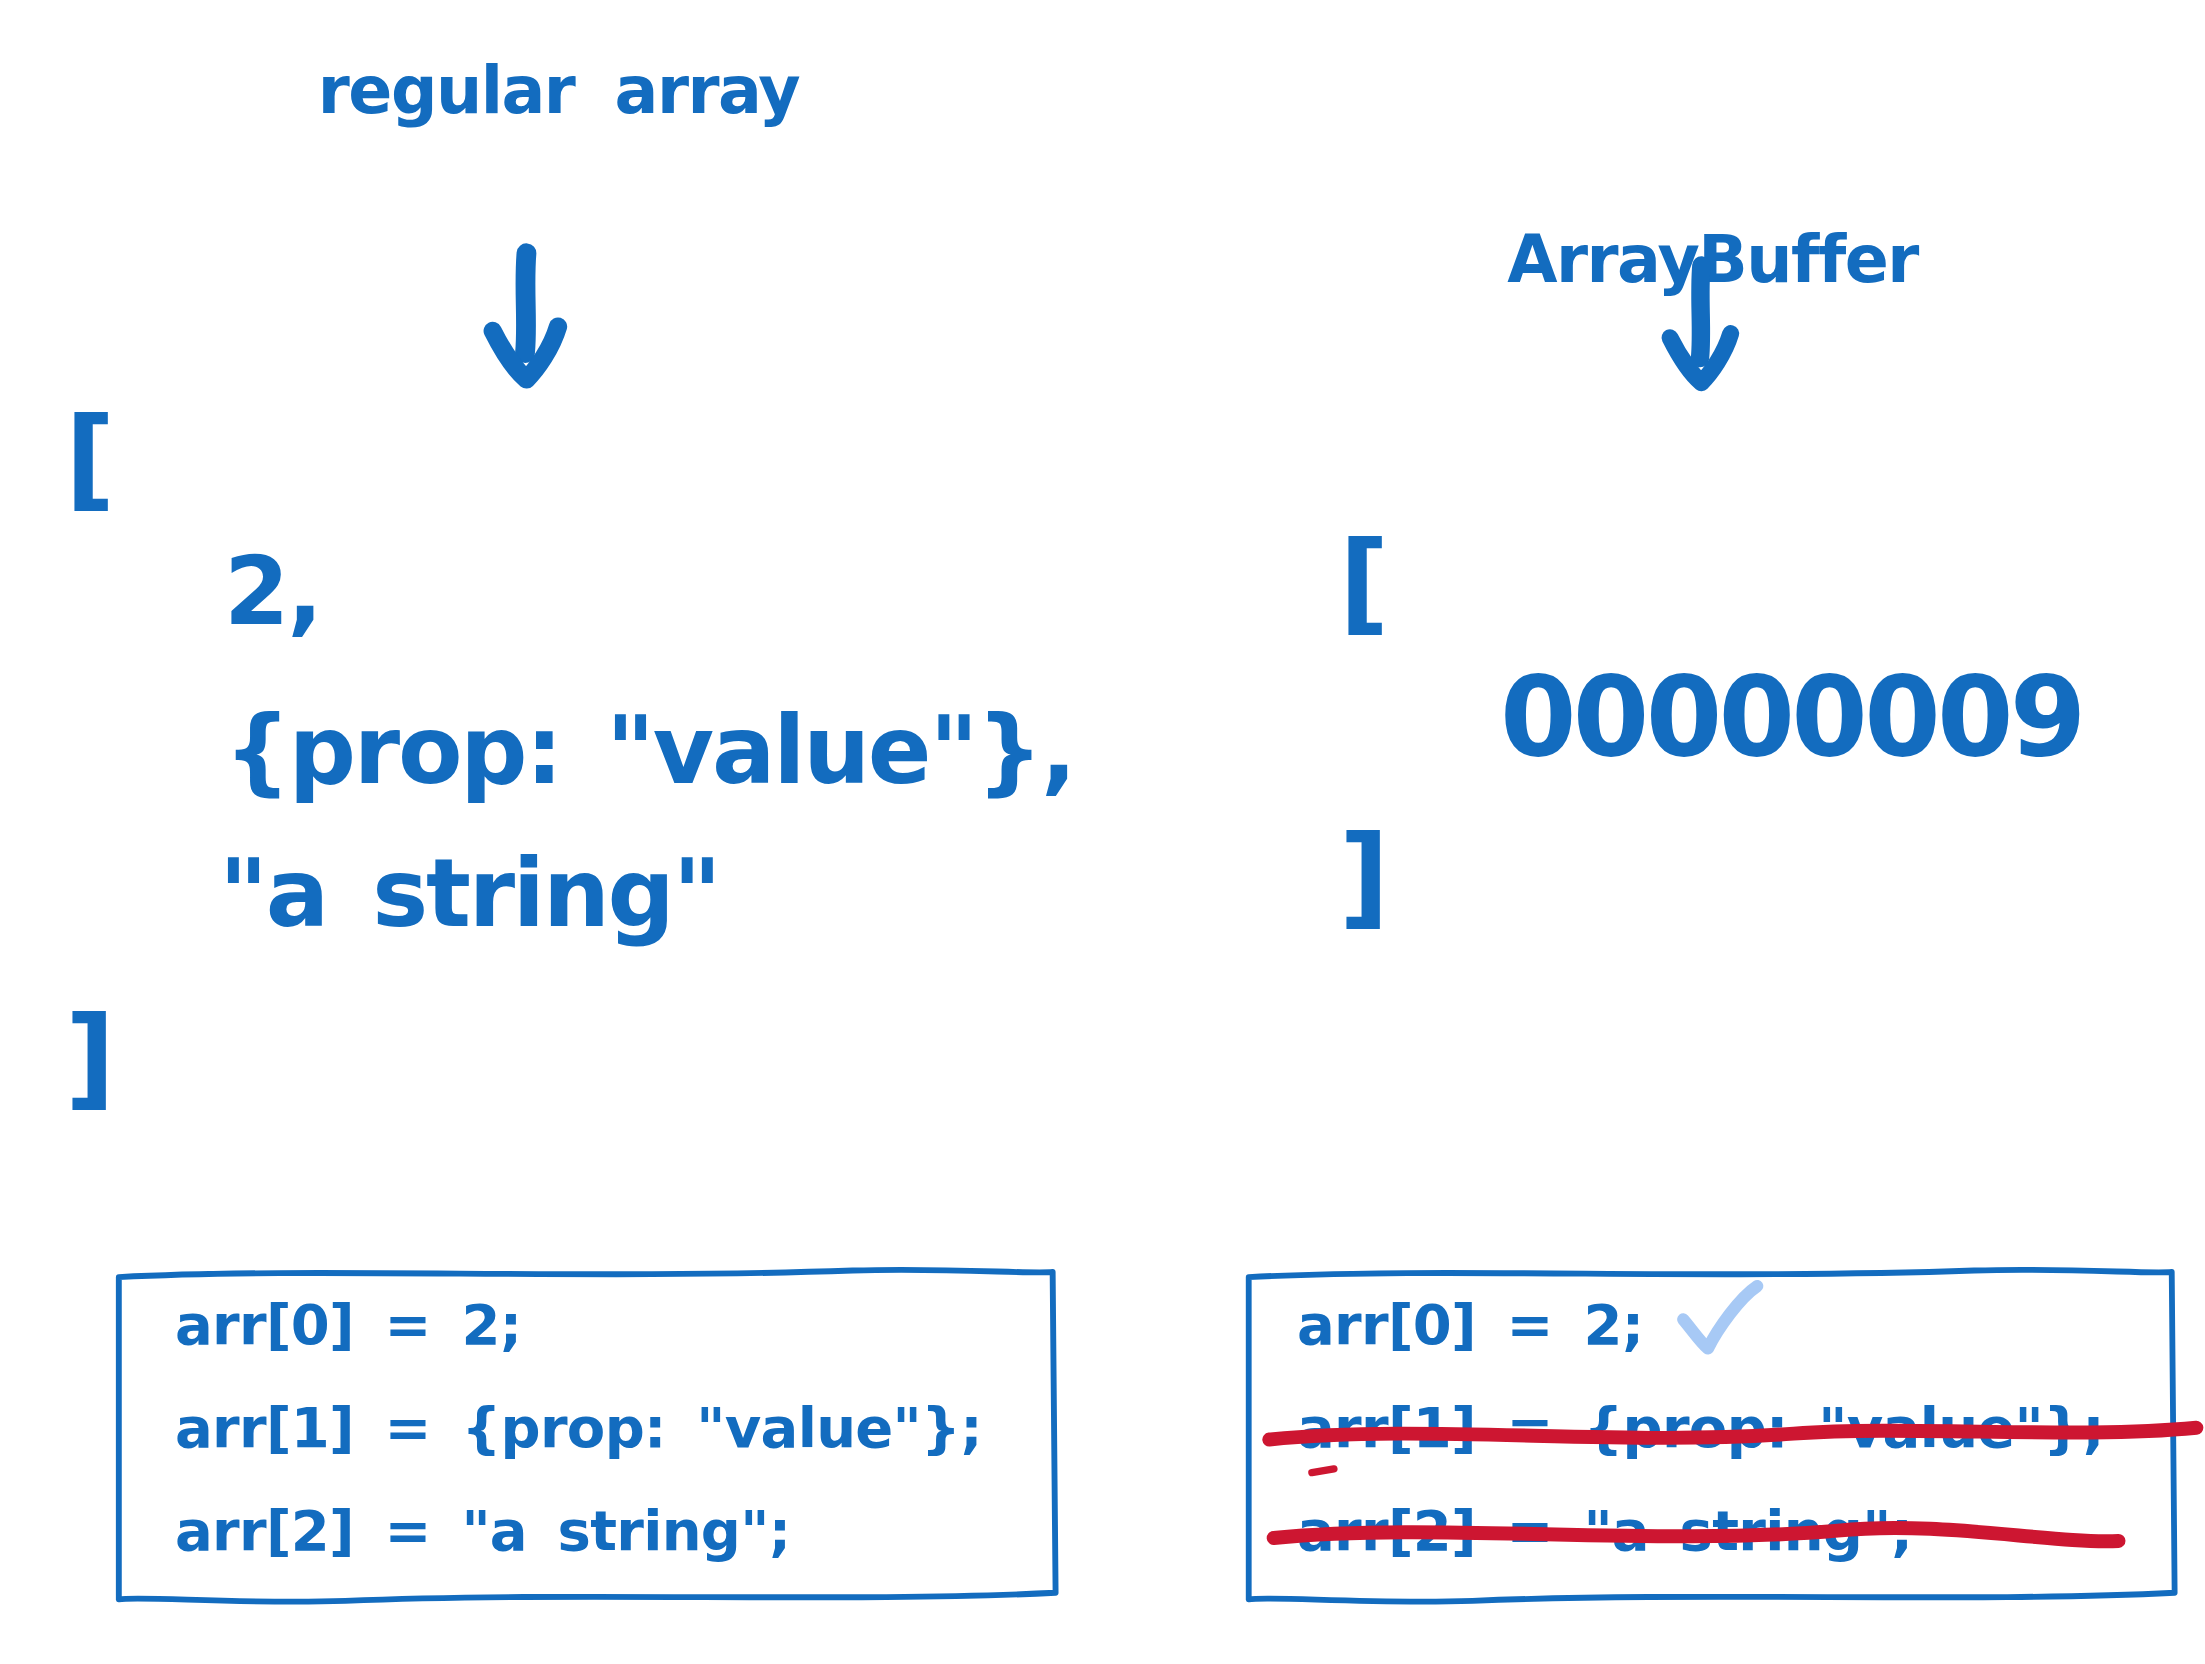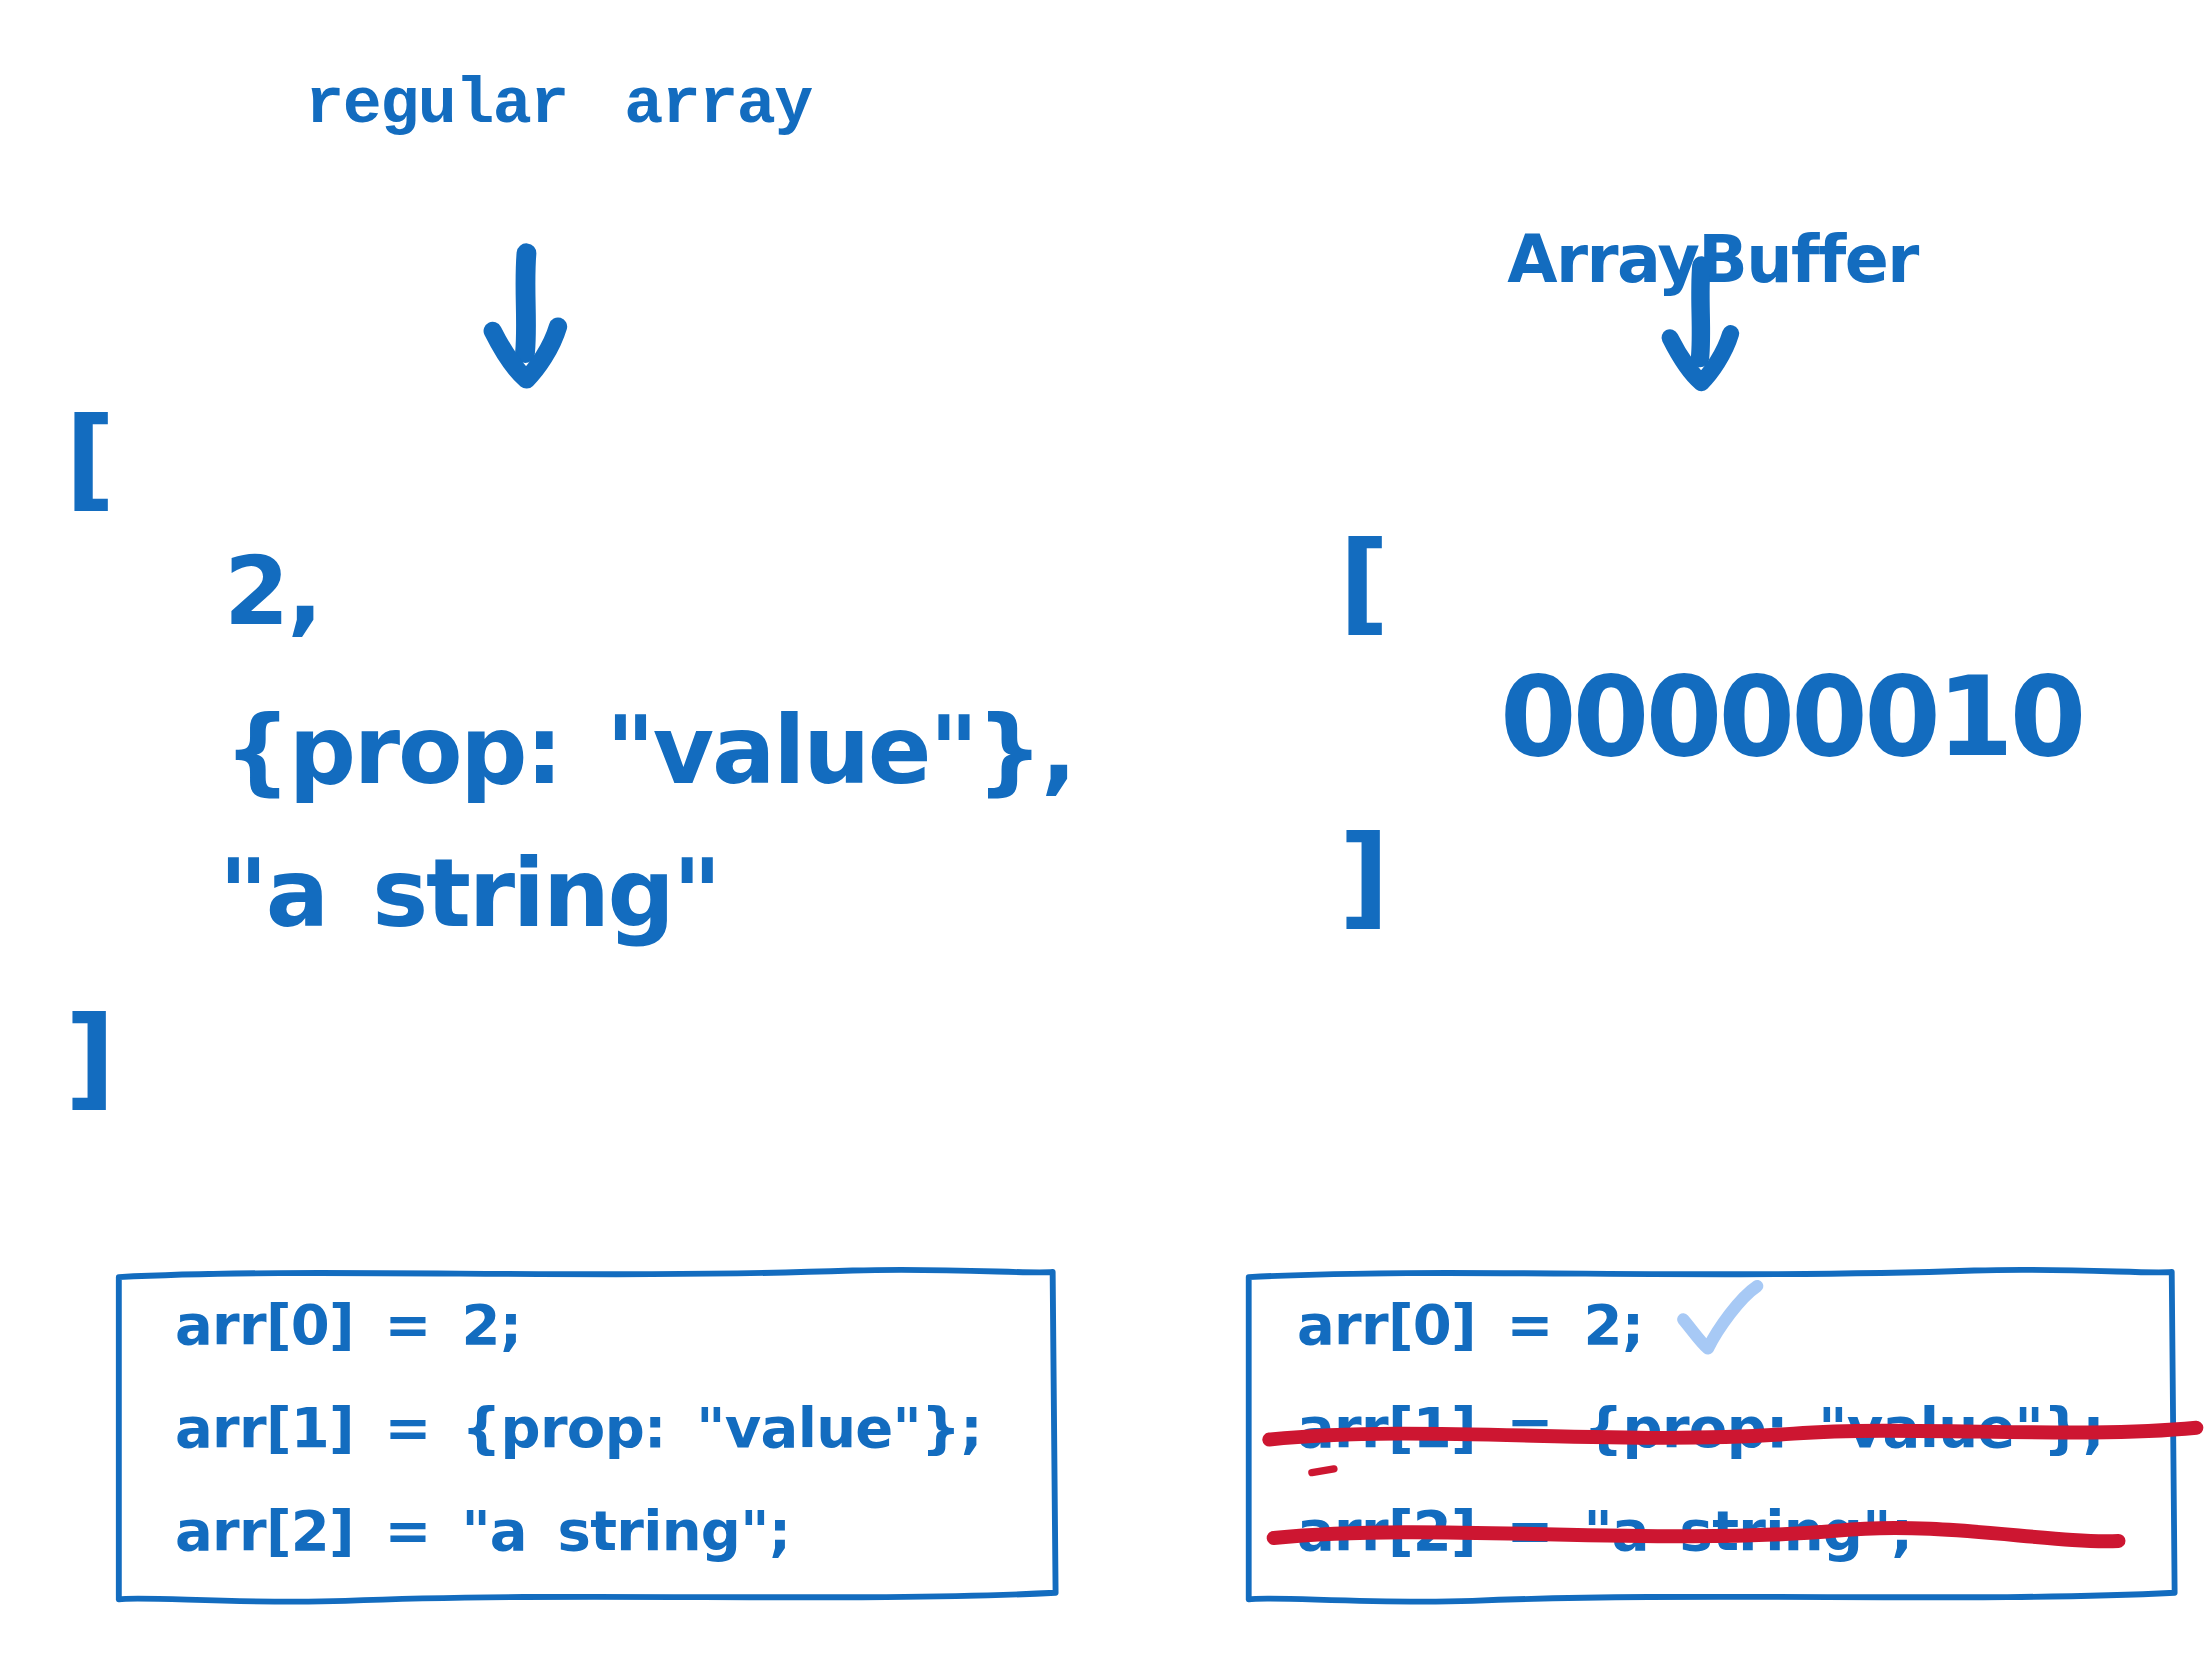--- a/index.html
+++ b/index.html
@@ -39,21 +39,21 @@
   .check-icon{
     display:inline-block;width:87px;height:74px;margin-left:33px;
     vertical-align:middle;position:relative;top:-10.3px;
   }
   svg{display:block;overflow:visible;}
   .overlay{position:absolute;pointer-events:none;}
 </style>
 </head>
 <body>
 
-<div class="abs title" style="left:191px;top:57px;width:735px;font-family:Liberation Mono, monospace;">regular array</div>
+<div class="abs title" style="left:191px;top:43px;width:735px;">regular array</div>
 
 <svg class="abs" style="left:481px;top:243px;" width="88" height="154" viewBox="0 0 120 210">
   <path d="M62 14 C 58 62, 64 108, 60 150" fill="none" stroke="var(--ink)" stroke-width="27" stroke-linecap="round"></path>
   <path d="M16 120 C 32 152, 50 176, 62 186 C 76 172, 96 144, 105 114" fill="none" stroke="var(--ink)" stroke-width="25" stroke-linecap="round" stroke-linejoin="round"></path>
 </svg>
 
 <div class="abs bracket" style="left:65px;top:403px;">[</div>
 <div class="abs arr-item" style="left:224px;top:545px;">2,</div>
 <div class="abs arr-item" style="left:224px;top:704px;">{prop: "value"},</div>
 <div class="abs arr-item" style="left:219px;top:847px;">"a string"</div>
@@ -75,21 +75,21 @@
 <div class="abs title" style="left:1345px;top:20px;width:735px;">
   <div>ArrayBuffer</div>
 </div>
 
 <svg class="abs" style="left:1656px;top:256px;" width="88" height="143" viewBox="0 0 120 210">
   <path d="M62 14 C 58 62, 64 108, 60 150" fill="none" stroke="var(--ink)" stroke-width="27" stroke-linecap="round"></path>
   <path d="M16 120 C 32 152, 50 176, 62 186 C 76 172, 96 144, 105 114" fill="none" stroke="var(--ink)" stroke-width="25" stroke-linecap="round" stroke-linejoin="round"></path>
 </svg>
 
 <div class="abs bracket" style="left:1339px;top:527px;">[</div>
-<div class="abs arr-item" style="left:1500px;top:662px;font-size:110px;letter-spacing:-3.7px;">00000010</div>
+<div class="abs arr-item" style="left:1500px;top:662px;font-size:110px;letter-spacing:-3.7px;">00000009</div>
 <div class="abs bracket" style="left:1339px;top:821px;">]</div>
 
 <div class="codebox" style="left:1240px;top:1261px;width:939px;height:345px;">
   <svg class="border-svg" viewBox="0 0 1292 470" preserveAspectRatio="none">
     <path d="M12 22 C 280 8, 640 26, 1010 13 C 1140 9, 1250 18, 1282 15
              L 1286 452
              C 1000 466, 640 450, 320 463 C 180 468, 40 456, 12 461 Z" fill="none" stroke="var(--ink)" stroke-width="8" stroke-linejoin="round" stroke-linecap="round"></path>
   </svg>
   <div class="codelines" style="left:57px;">
     <div class="codeline"><span>arr[0] = 2;</span><svg class="check-icon" viewBox="0 0 120 100">

